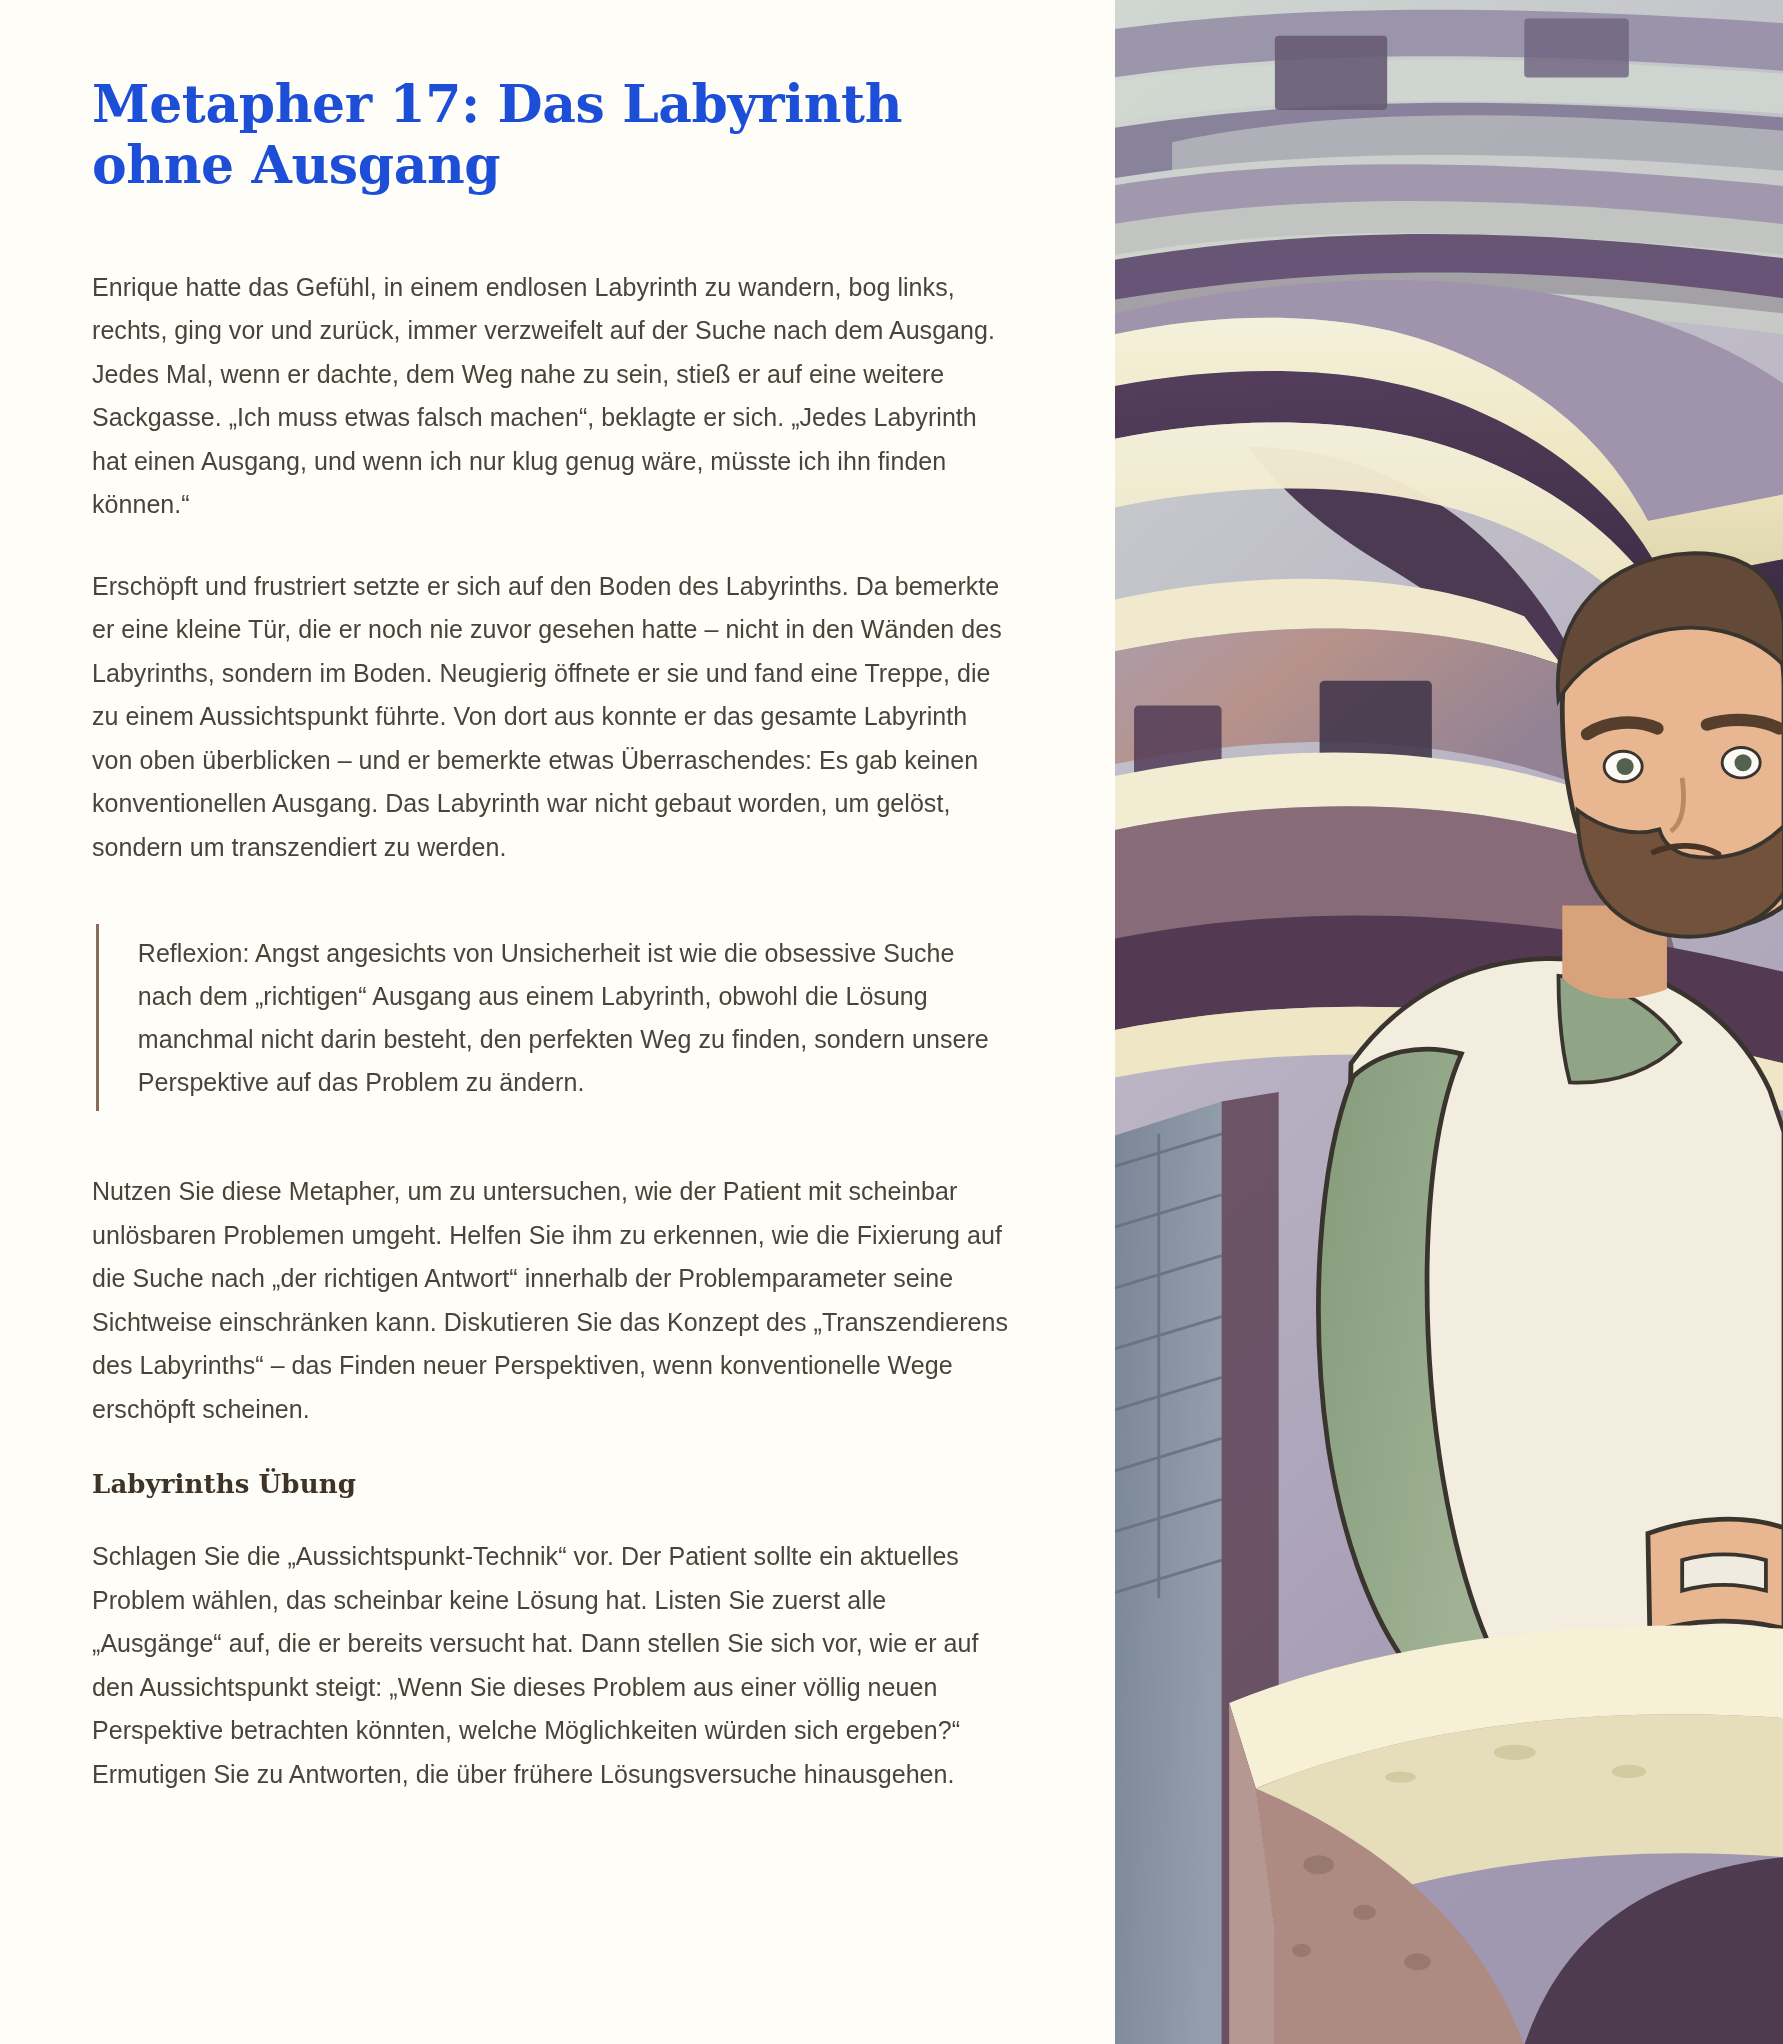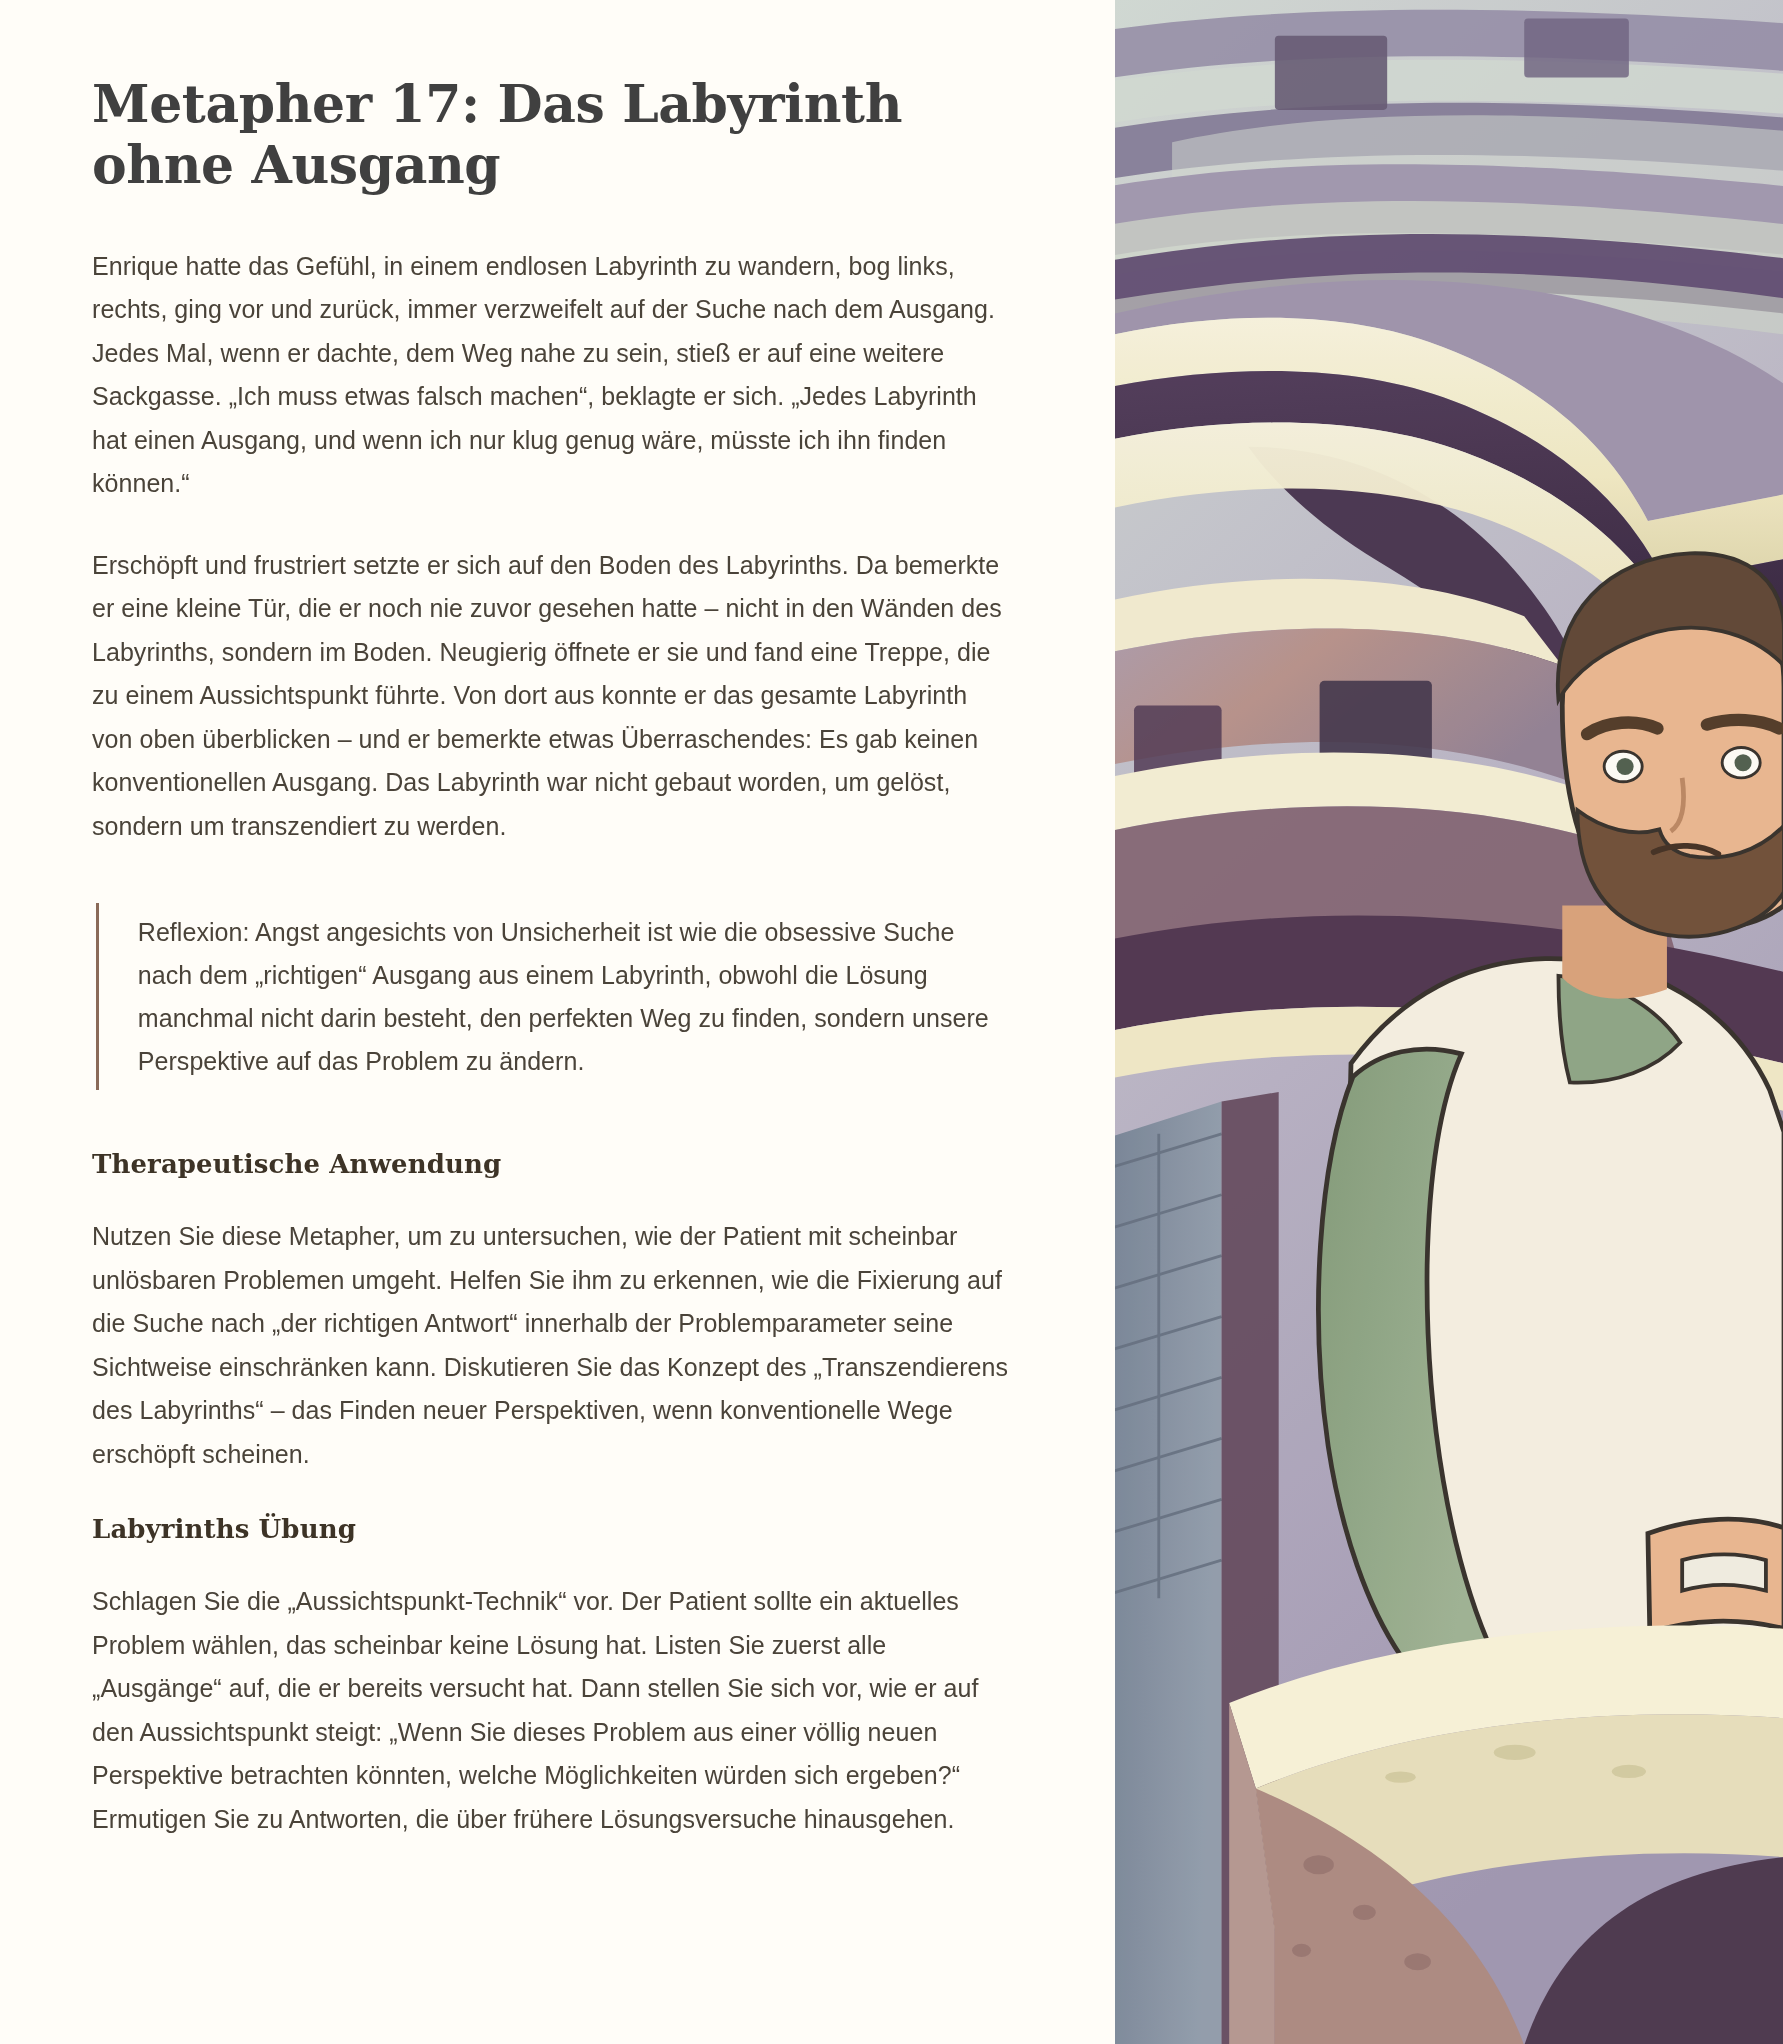--- a/index.html
+++ b/index.html
@@ -27,22 +27,22 @@
     box-sizing: border-box;
     padding: 74px 103px 0 92px;
   }
 
   .doc-title {
     font-family: "DejaVu Serif", "Liberation Serif", serif;
     font-weight: 700;
     font-size: 52px;
     line-height: 1.17;
     letter-spacing: -0.4px;
-    color: #404040;
-    margin: 0 0 49px 0;
+    color: #1d4ed8;
+    margin: 0 0 70px 0;
     max-width: 818px;
   }
 
   .para {
     font-family: "Liberation Sans", sans-serif;
     font-size: 25px;
     line-height: 1.74;
     color: #4a4339;
     margin: 0 4px 38px 0;
     letter-spacing: 0.05px;
@@ -91,21 +91,20 @@
     <h1 class="doc-title">Metapher 17: Das Labyrinth ohne Ausgang</h1>
 
     <p class="para">Enrique hatte das Gefühl, in einem endlosen Labyrinth zu wandern, bog links, rechts, ging vor und zurück, immer verzweifelt auf der Suche nach dem Ausgang. Jedes Mal, wenn er dachte, dem Weg nahe zu sein, stieß er auf eine weitere Sackgasse. „Ich muss etwas falsch machen“, beklagte er sich. „Jedes Labyrinth hat einen Ausgang, und wenn ich nur klug genug wäre, müsste ich ihn finden können.“</p>
 
     <p class="para">Erschöpft und frustriert setzte er sich auf den Boden des Labyrinths. Da bemerkte er eine kleine Tür, die er noch nie zuvor gesehen hatte – nicht in den Wänden des Labyrinths, sondern im Boden. Neugierig öffnete er sie und fand eine Treppe, die zu einem Aussichtspunkt führte. Von dort aus konnte er das gesamte Labyrinth von oben überblicken – und er bemerkte etwas Überraschendes: Es gab keinen konventionellen Ausgang. Das Labyrinth war nicht gebaut worden, um gelöst, sondern um transzendiert zu werden.</p>
 
     <div class="quote-block">
       <p class="para">Reflexion: Angst angesichts von Unsicherheit ist wie die obsessive Suche nach dem „richtigen“ Ausgang aus einem Labyrinth, obwohl die Lösung manchmal nicht darin besteht, den perfekten Weg zu finden, sondern unsere Perspektive auf das Problem zu ändern.</p>
     </div>
 
-    <h2 class="section-head">Therapeutische Anwendung</h2>
 
     <p class="para">Nutzen Sie diese Metapher, um zu untersuchen, wie der Patient mit scheinbar unlösbaren Problemen umgeht. Helfen Sie ihm zu erkennen, wie die Fixierung auf die Suche nach „der richtigen Antwort“ innerhalb der Problemparameter seine Sichtweise einschränken kann. Diskutieren Sie das Konzept des „Transzendierens des Labyrinths“ – das Finden neuer Perspektiven, wenn konventionelle Wege erschöpft scheinen.</p>
 
     <h2 class="section-head">Labyrinths Übung</h2>
 
     <p class="para">Schlagen Sie die „Aussichtspunkt-Technik“ vor. Der Patient sollte ein aktuelles Problem wählen, das scheinbar keine Lösung hat. Listen Sie zuerst alle „Ausgänge“ auf, die er bereits versucht hat. Dann stellen Sie sich vor, wie er auf den Aussichtspunkt steigt: „Wenn Sie dieses Problem aus einer völlig neuen Perspektive betrachten könnten, welche Möglichkeiten würden sich ergeben?“ Ermutigen Sie zu Antworten, die über frühere Lösungsversuche hinausgehen.</p>
 
   </div>
 
   <div class="art-col">

